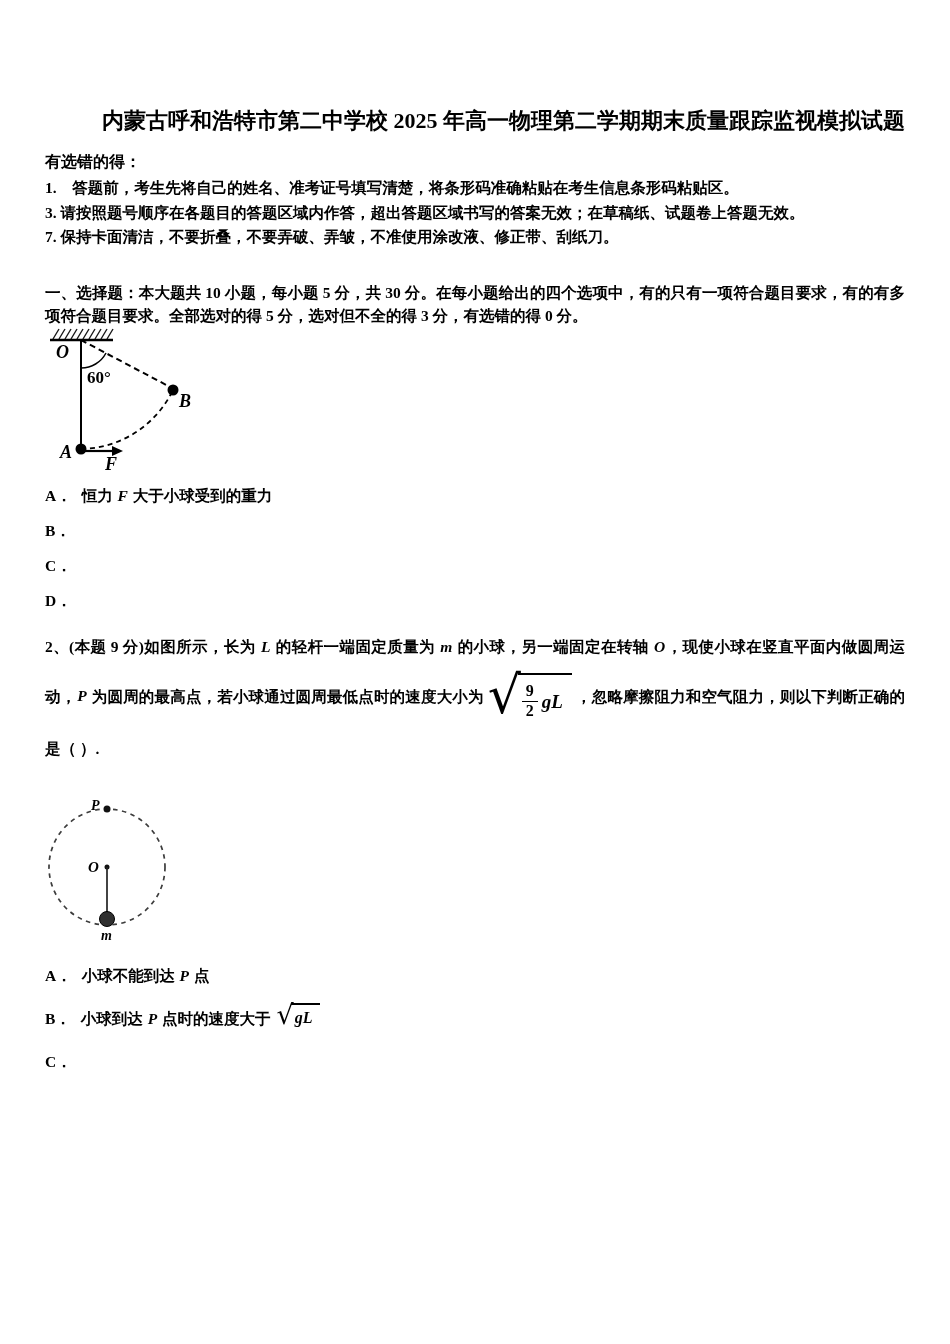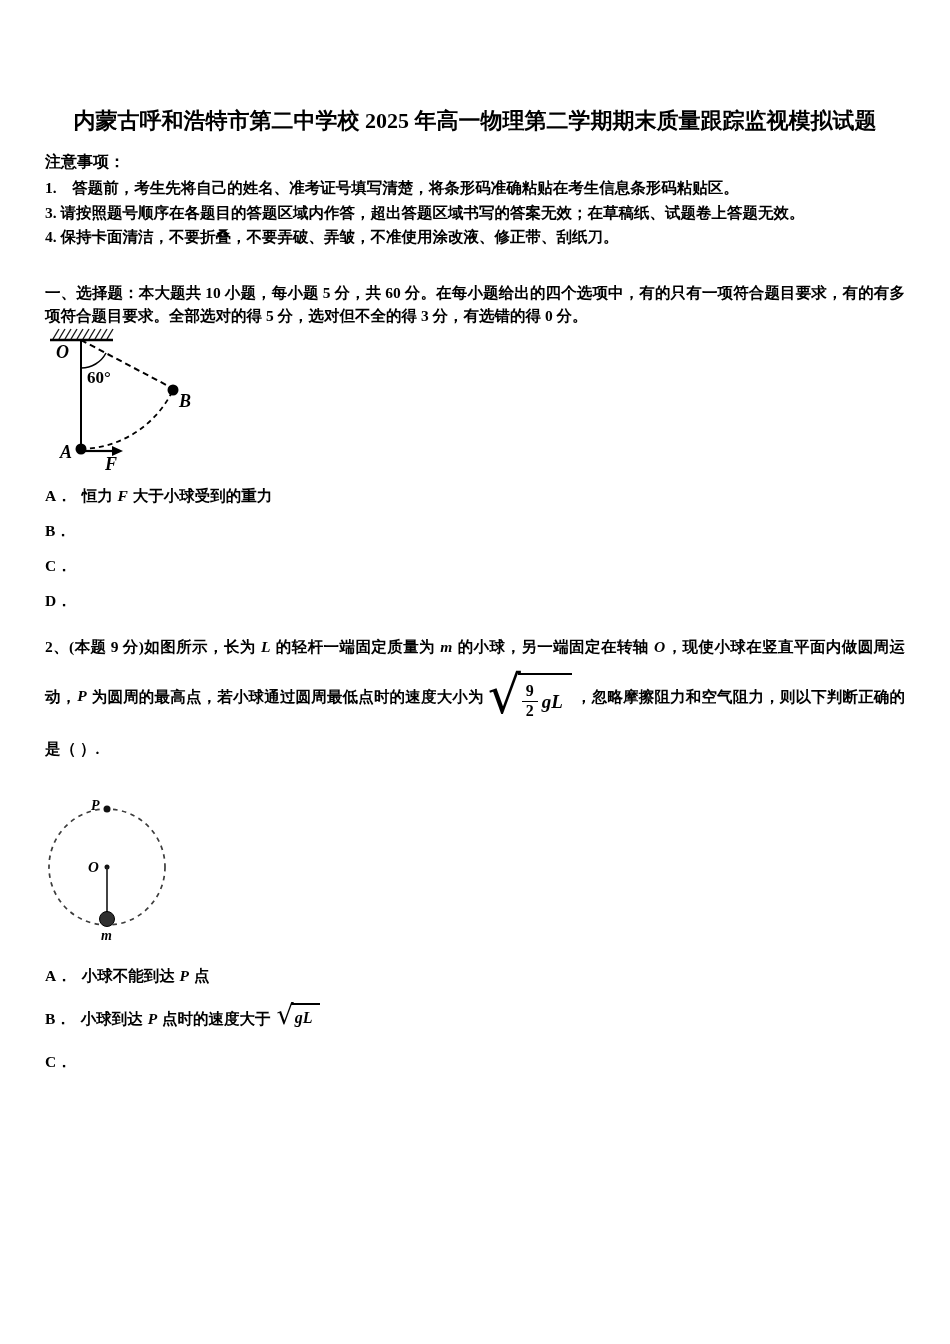--- a/index.html
+++ b/index.html
@@ -8,21 +8,21 @@
     background:#ffffff;color:#000;
     font-family:"Liberation Serif",serif;
     -webkit-font-smoothing:antialiased;
   }
   .page{width:950px;height:1344px;position:relative;background:#fff;}
   .content{padding:0 45px;}
 
   .doc-title{
     padding-top:106px;margin:0;
     font-size:22px;line-height:30px;font-weight:700;
-    text-align:center;white-space:nowrap;
+    text-align:right;white-space:nowrap;
   }
 
   .notice-heading{margin-top:15px;font-size:16px;font-weight:700;line-height:22px;}
   .notice-list{margin-top:3px;}
   .notice-item{font-size:15.5px;font-weight:600;line-height:24.5px;text-align:justify;}
 
   .section-heading{
     margin-top:31px;font-size:15.5px;font-weight:700;line-height:23px;text-align:justify;
   }
 
@@ -65,28 +65,28 @@
   .svg-var{font-style:italic;font-weight:700;}
 </style>
 </head>
 <body>
 
 <div class="page">
   <div class="content">
 
     <h1 class="doc-title">内蒙古呼和浩特市第二中学校 2025 年高一物理第二学期期末质量跟踪监视模拟试题</h1>
 
-    <div class="notice-heading">注意事项：</div>
+    <div class="notice-heading">有选错的得：</div>
     <div class="notice-list">
       <div class="notice-item">1.　答题前，考生先将自己的姓名、准考证号填写清楚，将条形码准确粘贴在考生信息条形码粘贴区。</div>
       <div class="notice-item">3. 请按照题号顺序在各题目的答题区域内作答，超出答题区域书写的答案无效；在草稿纸、试题卷上答题无效。</div>
-      <div class="notice-item">4. 保持卡面清洁，不要折叠，不要弄破、弄皱，不准使用涂改液、修正带、刮纸刀。</div>
+      <div class="notice-item">7. 保持卡面清洁，不要折叠，不要弄破、弄皱，不准使用涂改液、修正带、刮纸刀。</div>
     </div>
 
-    <div class="section-heading">一、选择题：本大题共 10 小题，每小题 5 分，共 60 分。在每小题给出的四个选项中，有的只有一项符合题目要求，有的有多项符合题目要求。全部选对的得 5 分，选对但不全的得 3 分，有选错的得 0 分。</div>
+    <div class="section-heading">一、选择题：本大题共 10 小题，每小题 5 分，共 30 分。在每小题给出的四个选项中，有的只有一项符合题目要求，有的有多项符合题目要求。全部选对的得 5 分，选对但不全的得 3 分，有选错的得 0 分。</div>
 
 
     <svg class="figure figure-1" width="200" height="150" viewBox="0 0 200 150" xmlns="http://www.w3.org/2000/svg">
       <path d="M8 12 L14 2 M14 12 L20 2 M20 12 L26 2 M26 12 L32 2 M32 12 L38 2 M38 12 L44 2 M44 12 L50 2 M56 12 L62 2 M50 12 L56 2 M62 12 L68 2" stroke="#1a1a1a" stroke-width="1.4" fill="none"></path>
       <line x1="5" y1="13" x2="68" y2="13" stroke="#000" stroke-width="2.4"></line>
       <text class="svg-var" x="11" y="31" font-size="18">O</text>
       <line x1="36" y1="13" x2="36" y2="122" stroke="#000" stroke-width="2"></line>
       <path d="M36 41 A28 28 0 0 0 61 26" stroke="#000" stroke-width="1.5" fill="none"></path>
       <text x="42" y="56" font-size="17" font-weight="700">60°</text>
       <line x1="36" y1="13" x2="127" y2="61" stroke="#000" stroke-width="2" stroke-dasharray="6 4"></line>

